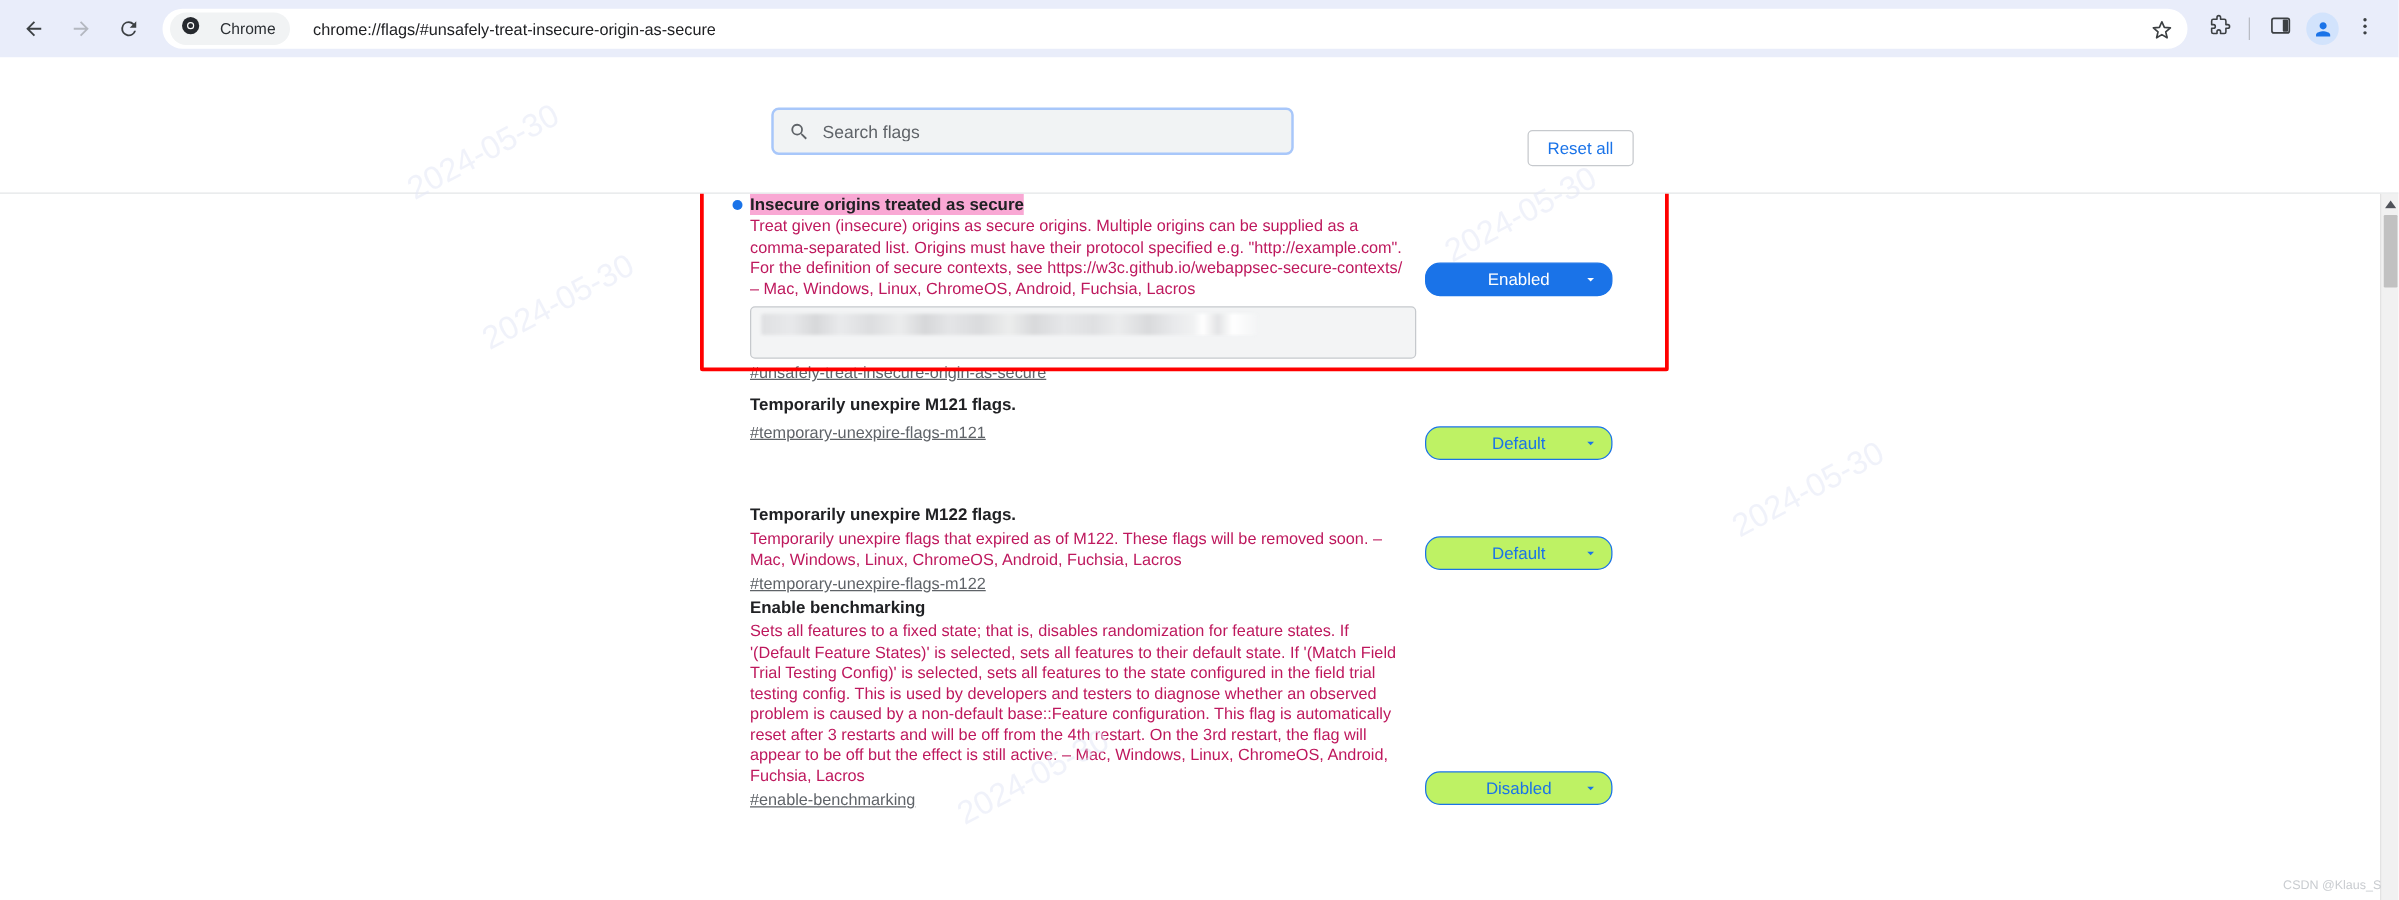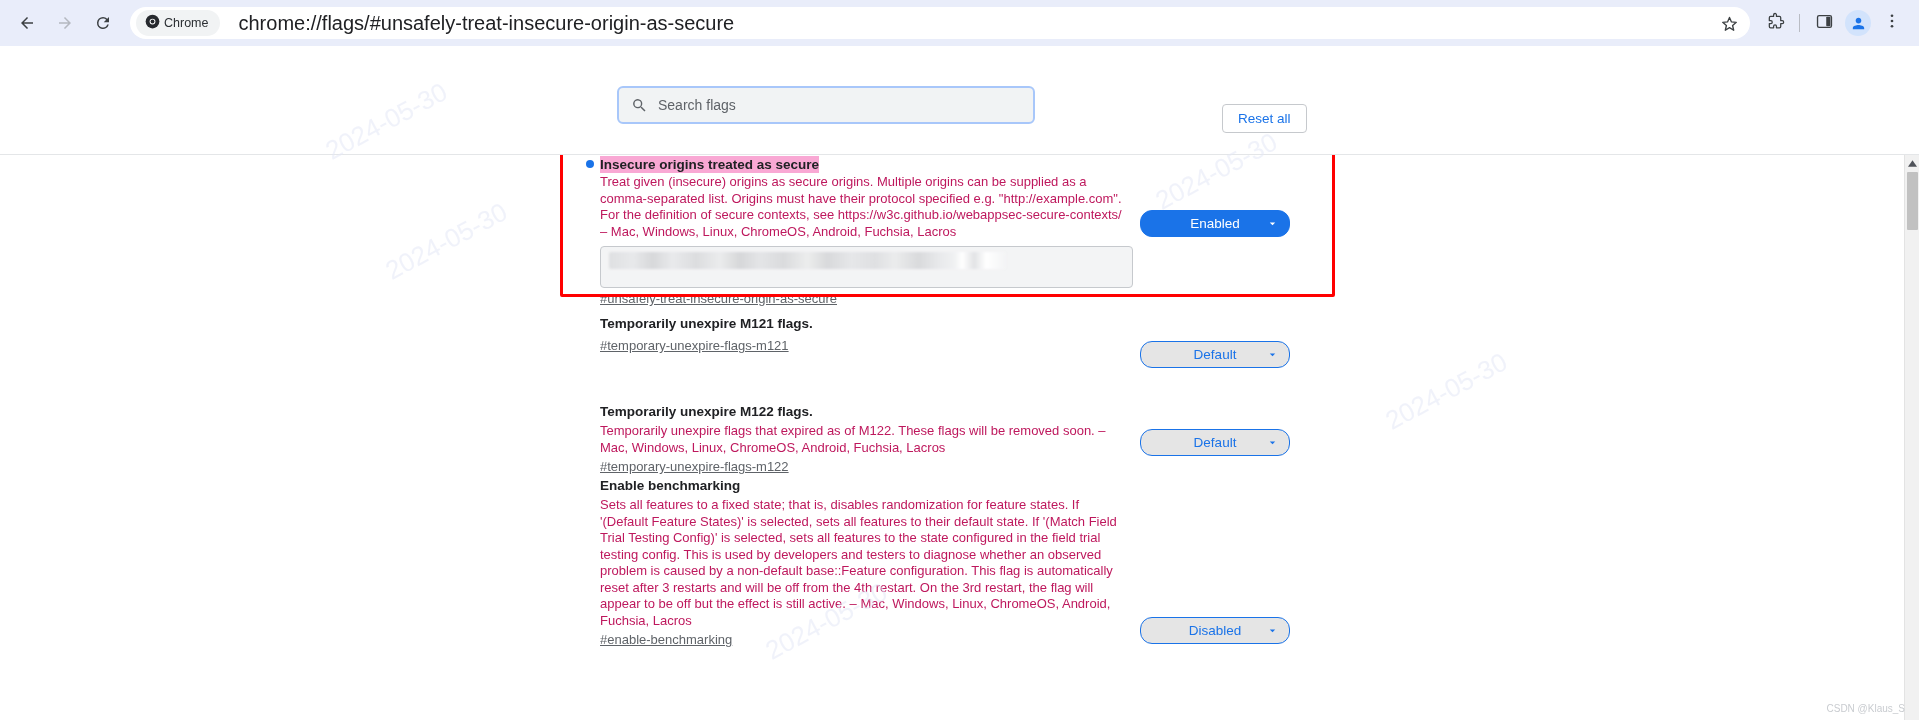--- a/index.html
+++ b/index.html
@@ -36,34 +36,34 @@
     border-radius: 16px;
     display: flex;
     align-items: center;
     margin: 0 8px 0 6px;
     padding: 0 6px 0 6px;
     min-width: 0;
   }
   .chrome-chip {
     display: flex;
     align-items: center;
-    gap: 4px;
+    gap: 16px;
     background: #f1f3f4;
     border-radius: 14px;
     height: 26px;
     padding: 0 12px 0 9px;
     flex: 0 0 auto;
   }
   .chrome-chip-label {
     font-size: 12.5px;
     color: #2b2f33;
     white-space: nowrap;
   }
   .omnibox-url {
-    font-size: 20px;
+    font-size: 13px;
     color: #202124;
     margin-left: 18px;
     white-space: nowrap;
     overflow: hidden;
     text-overflow: ellipsis;
     flex: 1 1 auto;
   }
   .omnibox-star {
     flex: 0 0 auto;
     width: 30px; height: 30px;
@@ -255,21 +255,21 @@
     right: 10px;
     display: flex;
     align-items: center;
   }
   .sel-enabled {
     background: #1a73e8;
     border: 1px solid #1a73e8;
     color: #ffffff;
   }
   .sel-default, .sel-disabled {
-    background: #e5e5e5;
+    background: #bef264;
     border: 1px solid #1a73e8;
     color: #1a73e8;
   }
 
   
   .scrollbar {
     position: absolute;
     right: 0;
     top: 109px;
     bottom: 0;

